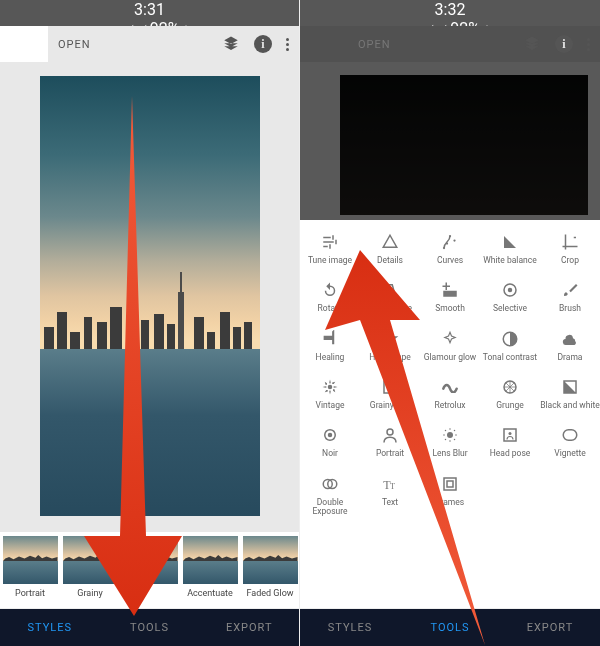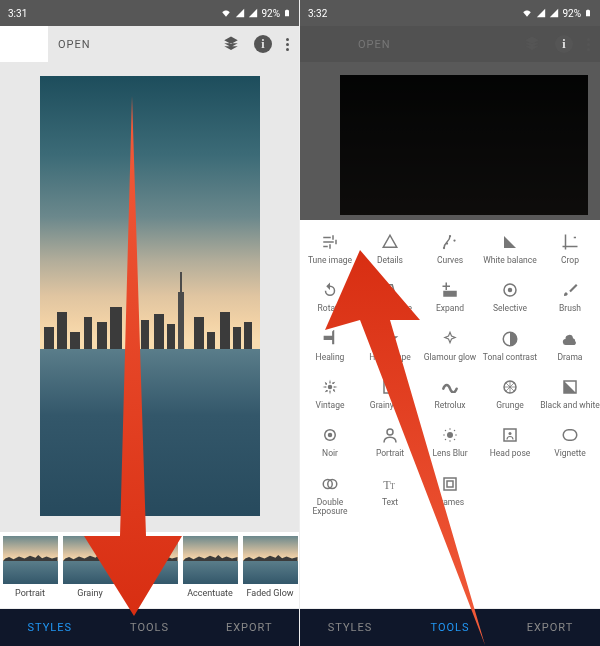--- a/index.html
+++ b/index.html
@@ -2,21 +2,21 @@
 <html><head>
 <meta charset="utf-8">
 <style>
   * { box-sizing: border-box; margin: 0; padding: 0; }
   body { font-family: Roboto, Arial, sans-serif; background: #fff; width: 600px; height: 646px; overflow: hidden; }
   .dual { display: flex; width: 600px; height: 646px; }
   .phone { width: 300px; height: 646px; display: flex; flex-direction: column; position: relative; border-right: 1px solid #eee; }
   .phone:last-child { border-right: none; }
 
   
-  .statusbar { height: 26px; background: #575757; color: #fff; display: flex; align-items: center; justify-content: space-between; padding: 0 8px; font-size: 10px; }
+  .statusbar { height: 26px; background: #575757; color: #fff; display: flex; align-items: center; justify-content: space-between; padding: 0 8px; font-size: 16px; flex-direction: column; }
   .status-right { display: flex; align-items: center; gap: 3px; }
   .status-right svg { fill: #fff; }
 
   
   .toolbar { height: 36px; background: #e8e8e8; display: flex; align-items: center; justify-content: space-between; padding: 0 10px; margin-left: 48px; }
   .toolbar .open { font-size: 11px; letter-spacing: 1px; color: #555; }
   .toolbar .ticons { display: flex; align-items: center; gap: 14px; }
   .toolbar .ticons svg { fill: #555; }
   .toolbar .info-circle { width: 18px; height: 18px; border-radius: 50%; background: #555; display: flex; align-items: center; justify-content: center; color: #e8e8e8; font-size: 12px; font-weight: bold; font-family: Georgia, serif;}
   .toolbar .more { display: flex; flex-direction: column; gap: 2px; }
@@ -244,21 +244,21 @@
             </div><span>Rotate</span></div>
           <div class="tool"><div class="ic">
               <svg width="18" height="18" viewBox="0 0 24 24">
                 <path d="M5 19L9 5h6l4 14z" fill="none" stroke="#777" stroke-width="2"></path>
               </svg>
             </div><span>Perspective</span></div>
           <div class="tool"><div class="ic">
               <svg width="18" height="18" viewBox="0 0 24 24">
                 <path d="M6 2v4H2v2h4v4h2V8h4V6H8V2zM3 13h18v8H3z"></path>
               </svg>
-            </div><span>Expand</span></div>
+            </div><span>Smooth</span></div>
           <div class="tool"><div class="ic">
               <svg width="18" height="18" viewBox="0 0 24 24">
                 <circle cx="12" cy="12" r="8" fill="none" stroke="#777" stroke-width="2"></circle>
                 <circle cx="12" cy="12" r="3"></circle>
               </svg>
             </div><span>Selective</span></div>
           <div class="tool"><div class="ic">
               <svg width="18" height="18" viewBox="0 0 24 24">
                 <path d="M20 4l-9 9 2 2 9-9zM7 15c-2 0-3 2-3 4 0 1 1 1 1 1 2 0 4-1 4-3z"></path>
               </svg>

